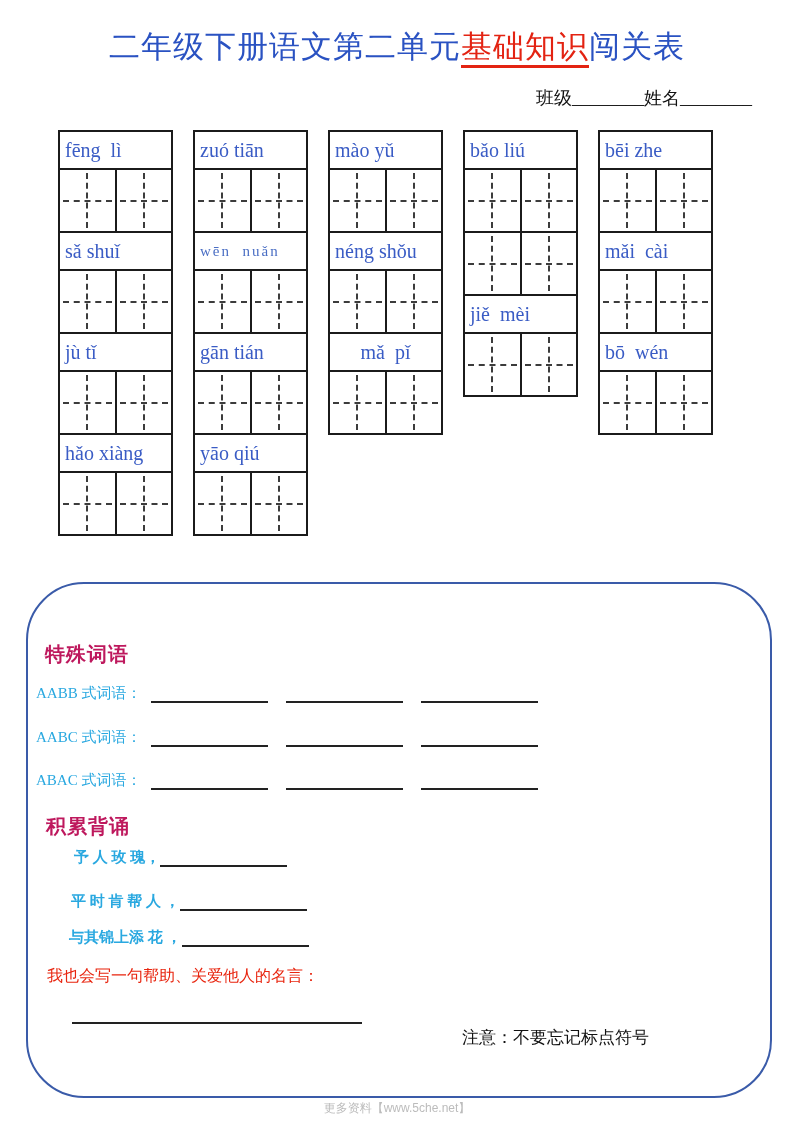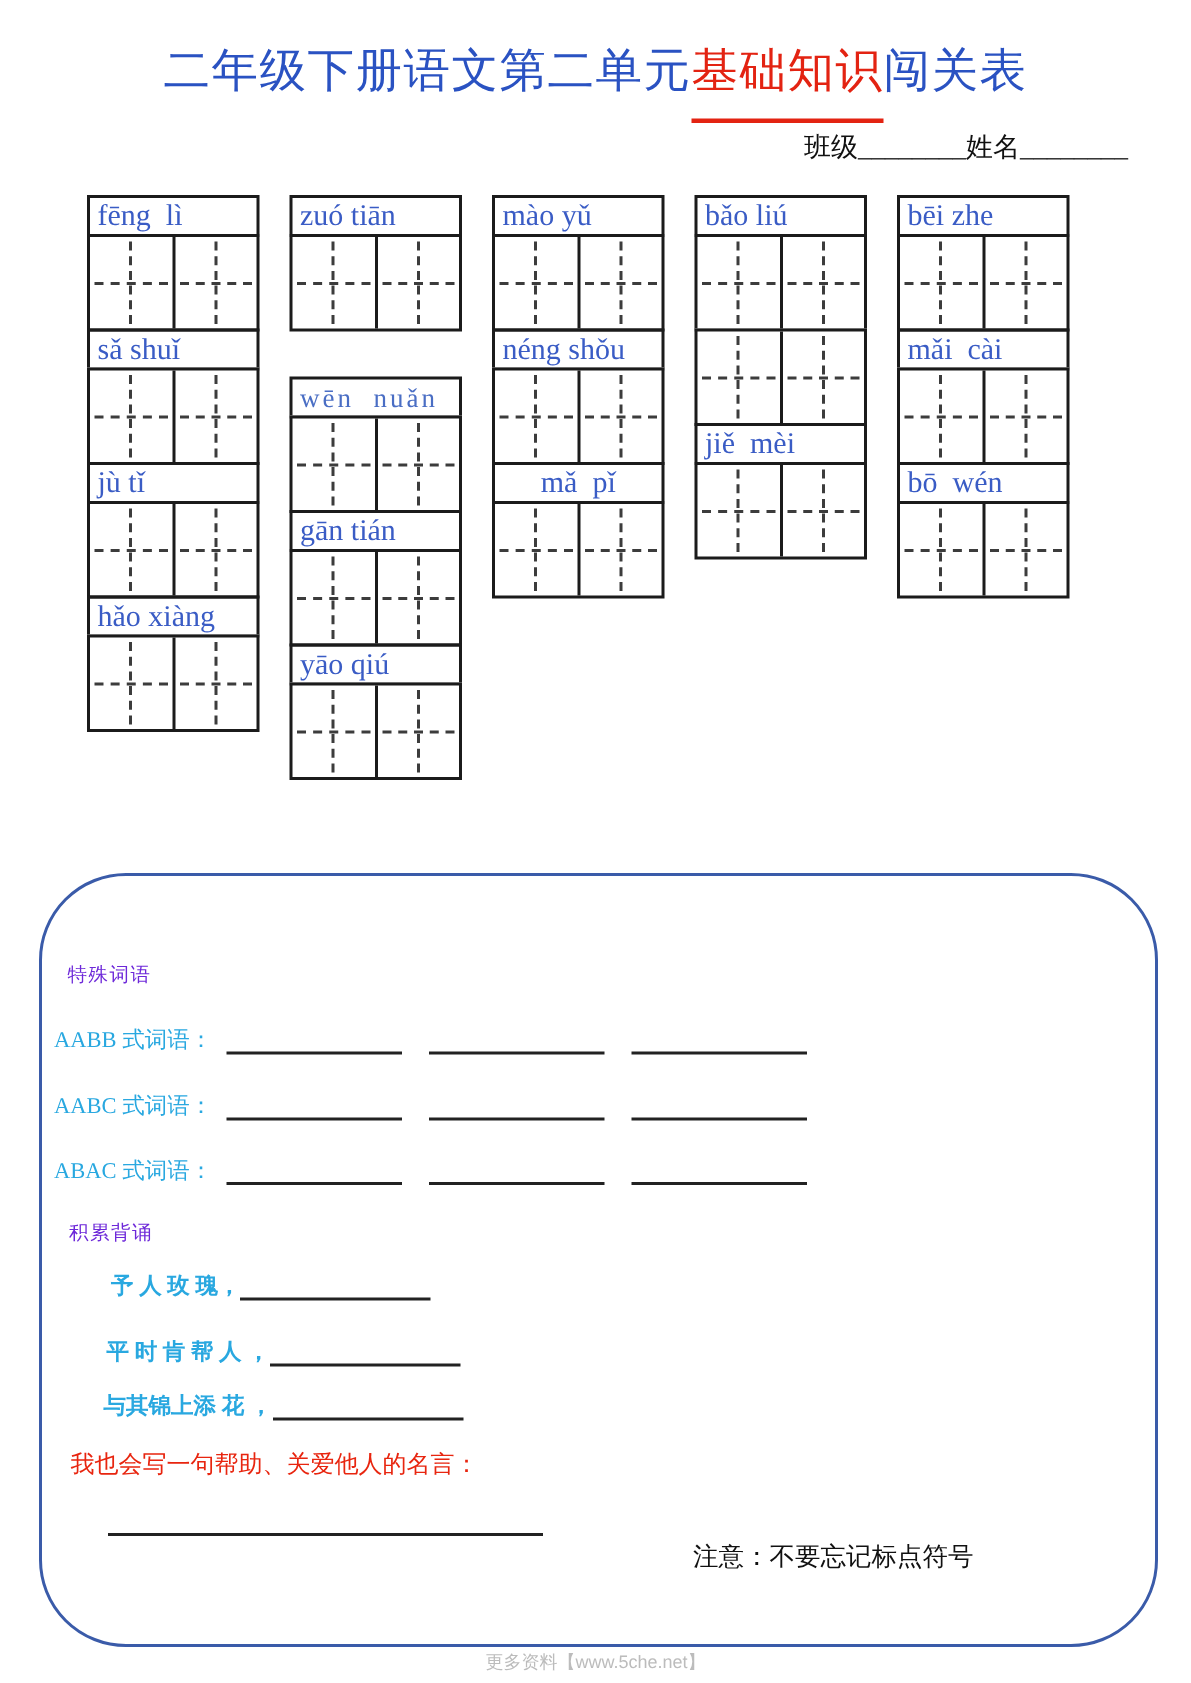--- a/index.html
+++ b/index.html
@@ -6,56 +6,56 @@
   .page{
     position:relative;width:794px;height:1122px;background:#ffffff;
     margin:0 auto;overflow:hidden;
     font-family:"Liberation Serif","DejaVu Serif",serif;
   }
   
   .title{
     position:absolute;top:26px;left:0;right:0;text-align:center;
     font-size:31px;letter-spacing:1px;color:#2a52c2;white-space:nowrap;
   }
-  .title .hl{color:#e32312;border-bottom:3px solid #e32312;padding-bottom:15px;}
+  .title .hl{color:#e32312;border-bottom:3px solid #e32312;padding-bottom:1px;}
   
   .idrow{
     position:absolute;top:86px;left:536px;font-size:18px;color:#111;white-space:pre;
   }
   
   .col{position:absolute;top:130px;width:115px;}
   .block + .block{margin-top:-2px;}
   .ph{
-    box-sizing:border-box;height:28px;border:2px solid #1b1b1b;
+    box-sizing:border-box;height:40px;border:2px solid #1b1b1b;
     display:flex;align-items:center;padding-left:5px;
     color:#3a5cc5;font-size:20px;white-space:pre;overflow:hidden;
   }
   .ph.center{justify-content:center;padding-left:0;}
-  .ph.small{font-size:18px;letter-spacing:2px;color:#4a6ec4;margin-top:32px;}
+  .ph.small{font-size:15px;letter-spacing:2px;color:#4a6ec4;}
   .grow{
     box-sizing:border-box;height:65px;margin-top:-2px;
     border:2px solid #1b1b1b;display:flex;background:#fff;
   }
   .cell{flex:1;position:relative;}
   .cell + .cell{border-left:2px solid #1b1b1b;}
   .cell::before{
     content:"";position:absolute;top:3px;bottom:3px;left:50%;margin-left:-1px;
     border-left:2px dashed #3c3c3c;
   }
   .cell::after{
     content:"";position:absolute;left:3px;right:3px;top:50%;margin-top:-1px;
     border-top:2px dashed #3c3c3c;
   }
   
   .box{
     position:absolute;left:26px;top:582px;width:742px;height:512px;
     border:2px solid #3a5ba9;border-radius:58px;
   }
   .sect{
-    position:absolute;color:#6d28d9;font-weight:normal;font-size:13px;
+    position:absolute;color:#be185d;font-weight:bold;font-size:20px;
     font-family:"Liberation Sans","DejaVu Sans",sans-serif;letter-spacing:1px;
   }
   .sw-title{left:45px;top:641px;}
   .rec-title{left:46px;top:813px;}
   .pattern-row{
     position:absolute;left:36px;display:flex;align-items:flex-end;white-space:pre;
   }
   .pattern-row .lbl{
     color:#29a8e0;font-size:15px;font-family:"Liberation Serif",serif;margin-right:10px;
   }

